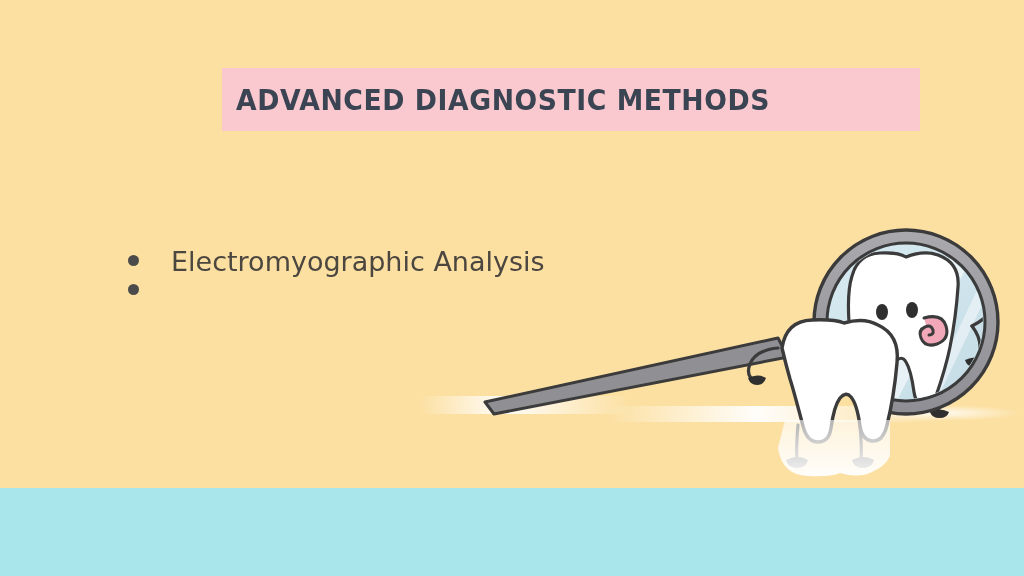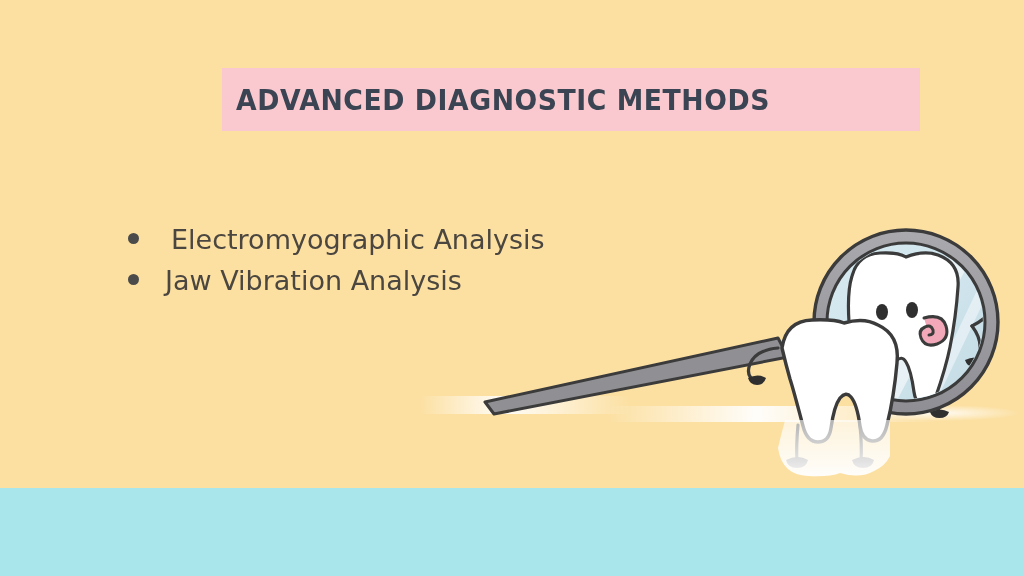--- a/index.html
+++ b/index.html
@@ -51,21 +51,21 @@
     color: #3a4452;
     transform: scaleX(0.92);
     transform-origin: left center;
     white-space: nowrap;
   }
 
   
   .bullets {
     position: absolute;
     left: 128px;
-    top: 226px;
+    top: 248px;
     width: 620px;
   }
   .bullet-row {
     display: flex;
     align-items: baseline;
     height: 41px;
   }
   .bullet-dot {
     width: 11px;
     height: 11px;
@@ -118,21 +118,20 @@
 
   <div class="bullets">
 
     <div class="bullet-row indent">
       <span class="bullet-dot"></span>
       <span class="bullet-label">Electromyographic Analysis</span>
     </div>
 
     <div class="bullet-row">
       <span class="bullet-dot"></span>
-      <span class="bullet-label">Jaw Vibration Analysis</span>
     </div>
 
 
   </div>
 
   <div class="illustration">
     <svg width="624" height="356" viewBox="0 0 624 356" xmlns="http://www.w3.org/2000/svg">
       <defs>
         <linearGradient id="glassGrad" x1="0" y1="0" x2="1" y2="1">
           <stop offset="0%" stop-color="#d7eaf1"></stop>

